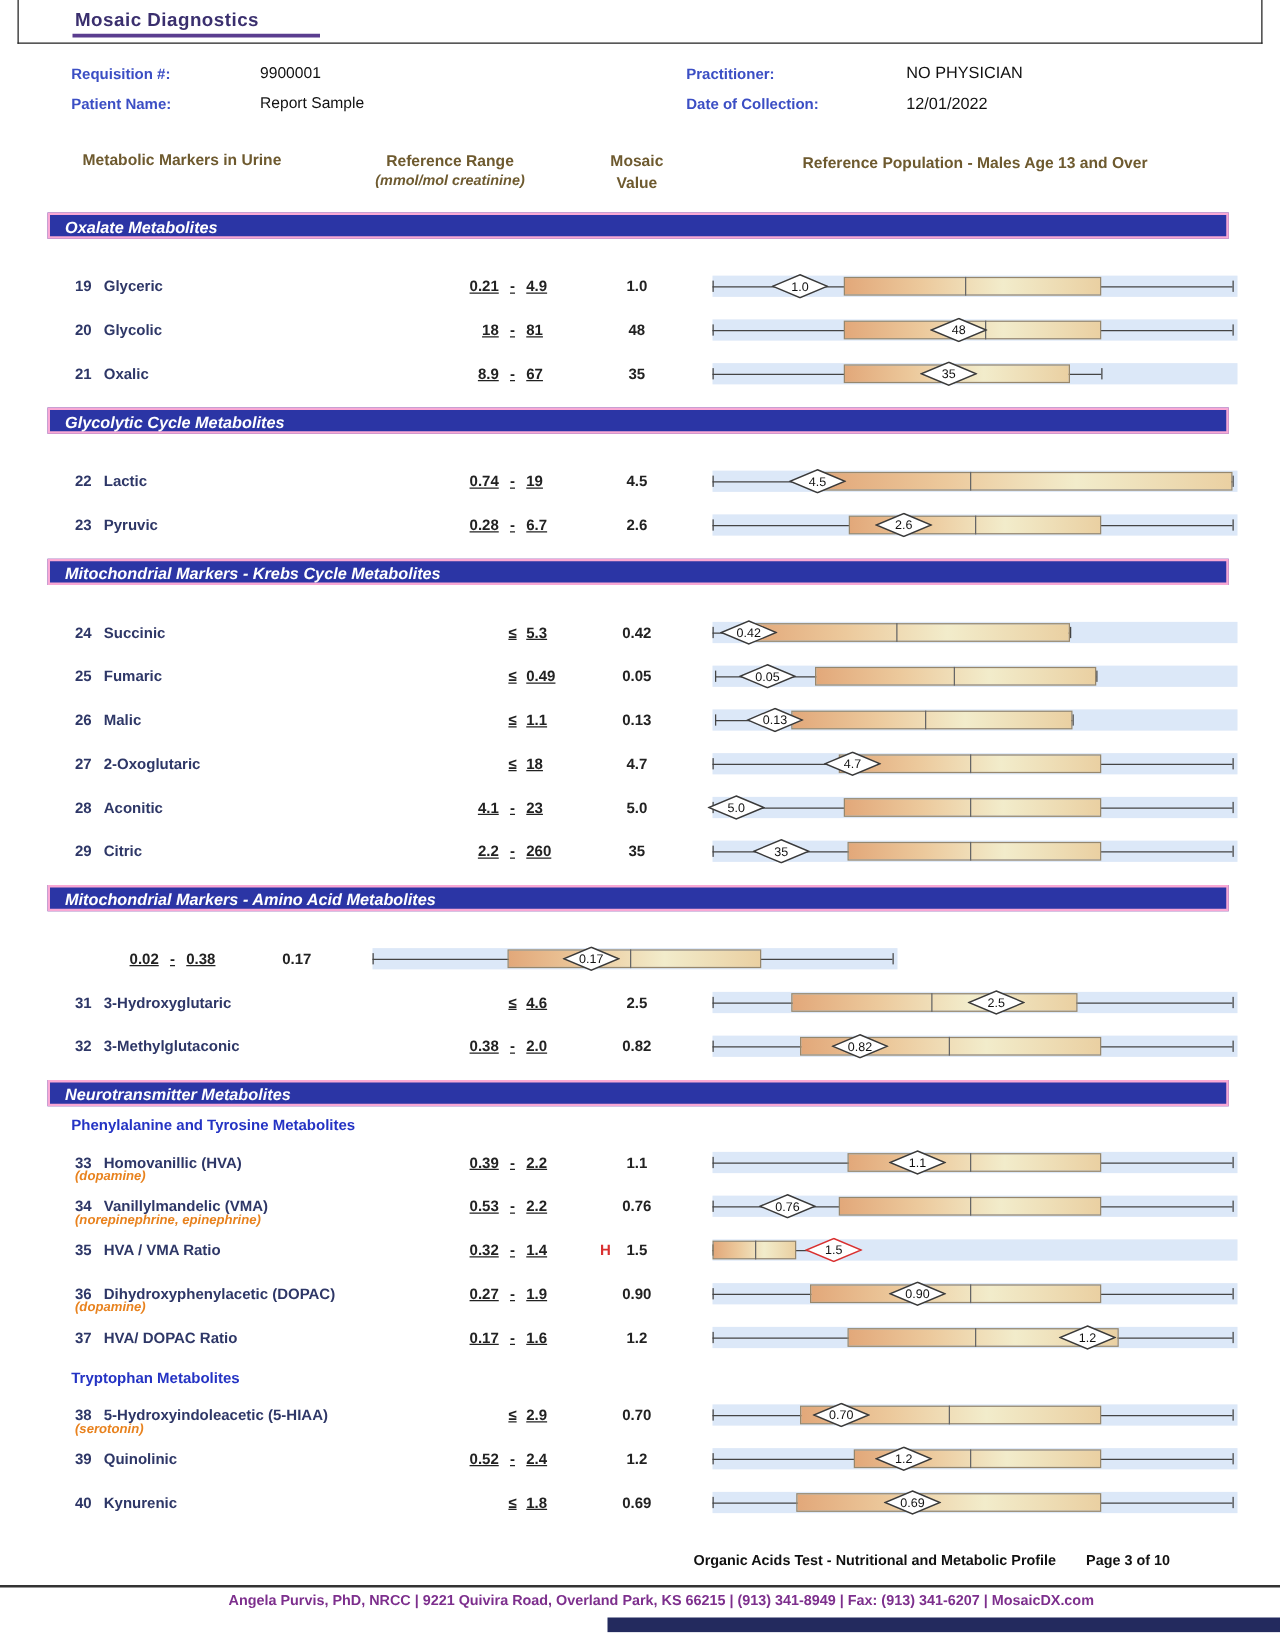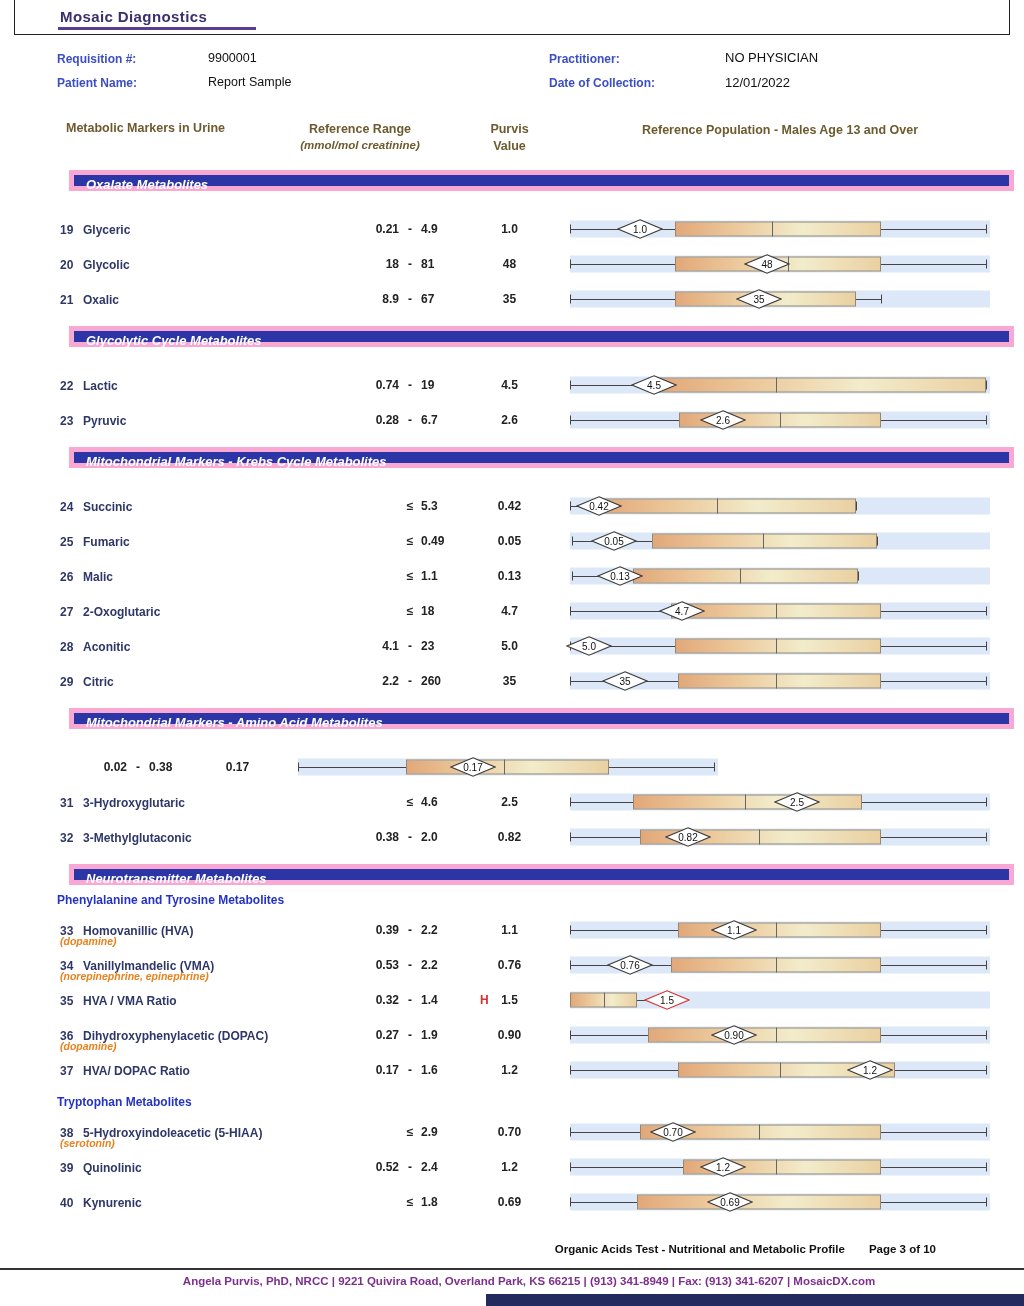--- a/index.html
+++ b/index.html
@@ -17,35 +17,35 @@
   .colhead{position:absolute;font-weight:bold;font-size:12.5px;color:var(--heading-brown,#6e5a2f);}
   .h-markers{left:66px;top:121px;}
   .h-range{left:285px;top:121px;width:150px;text-align:center;line-height:1.35;}
   .h-range .units{font-style:italic;font-size:11.5px;display:block;font-weight:bold;}
   .h-patient{left:467px;top:121px;width:85px;text-align:center;line-height:1.35;}
   .h-pop{left:560px;top:123px;width:440px;text-align:center;}
 
   .sections{position:absolute;top:170px;left:0;right:0;}
   .section{margin-top:10px;}
   .section:first-child{margin-top:0;}
-  .banner{margin-left:69px;width:945px;height:21px;box-sizing:border-box;background:var(--banner-blue,#2b35a5);
-          border:5px solid #f9a8d4;color:#fff;font-weight:bold;font-style:italic;font-size:13px;
+  .banner{margin-left:38px;width:945px;height:21px;box-sizing:border-box;background:var(--banner-blue,#2b35a5);
+          border:2px solid #f9a8d4;color:#fff;font-weight:bold;font-style:italic;font-size:13px;
           line-height:19px;padding-left:12px;}
   .rows-gap{width:100%;}
   .rows-gap{height:20px;}
   .group-heading{margin:8px 0 4px 57px;font-size:12px;font-weight:bold;color:var(--subgroup-blue,#2433c4);height:15px;}
 
   .row{position:relative;height:35px;margin-left:55px;display:flex;align-items:center;}
   .c-name{position:relative;width:272px;height:100%;}
   .l1{position:absolute;top:50%;transform:translateY(-50%);left:5px;white-space:nowrap;}
   .num{display:inline-block;width:23px;font-weight:bold;color:var(--label-navy,#2e3767);font-size:12px;}
   .nm{font-weight:bold;color:var(--label-navy,#2e3767);font-size:12px;}
   .sub{position:absolute;top:23px;left:5px;font-size:10.5px;font-style:italic;font-weight:bold;
        color:var(--neuro-orange,#e8821e);white-space:nowrap;}
-  .c-range{width:140px;display:flex;align-items:center;font-size:12px;font-weight:bold;color:#222;}
+  .c-range{width:140px;display:flex;align-items:center;font-size:12px;font-weight:bold;color:#222;text-decoration:underline;}
   .lo{width:72px;text-align:right;}
   .sep{width:22px;text-align:center;}
   .hi{width:46px;text-align:left;}
   .c-val{position:relative;width:85px;text-align:center;font-size:12px;font-weight:bold;color:#222;}
   .flag{position:absolute;left:13px;top:50%;transform:translateY(-50%);color:var(--high-flag-red,#d93030);font-weight:bold;}
 
   .c-plot{position:relative;width:420px;height:100%;margin-left:18px;}
   .strip{position:absolute;left:0;right:0;top:50%;transform:translateY(-50%);height:17px;
          background:var(--strip-blue,#dce8f8);}
   .whisk{position:absolute;top:50%;height:1px;background:#444;}
@@ -82,21 +82,21 @@
   <span class="info-val" style="left:725px;top:50px;font-size:13px">NO PHYSICIAN</span>
   <span class="info-lbl" style="left:549px;top:76px">Date of Collection:</span>
   <span class="info-val" style="left:725px;top:75px;font-size:13px">12/01/2022</span>
 
   <div class="colhead h-markers">Metabolic Markers in Urine</div>
   <div class="colhead h-range">
     <span>Reference Range</span>
     <span class="units">(mmol/mol creatinine)</span>
   </div>
   <div class="colhead h-patient">
-    <span>Purvis</span><br>
+    <span>Mosaic</span><br>
     <span>Value</span>
   </div>
   <div class="colhead h-pop">Reference Population - Males Age 13 and Over</div>
 
   <div class="sections">
       <div class="section">
         <div class="banner">Oxalate Metabolites</div>
         <div class="rows-gap"></div>
         <div class="row">
           <div class="c-name">

